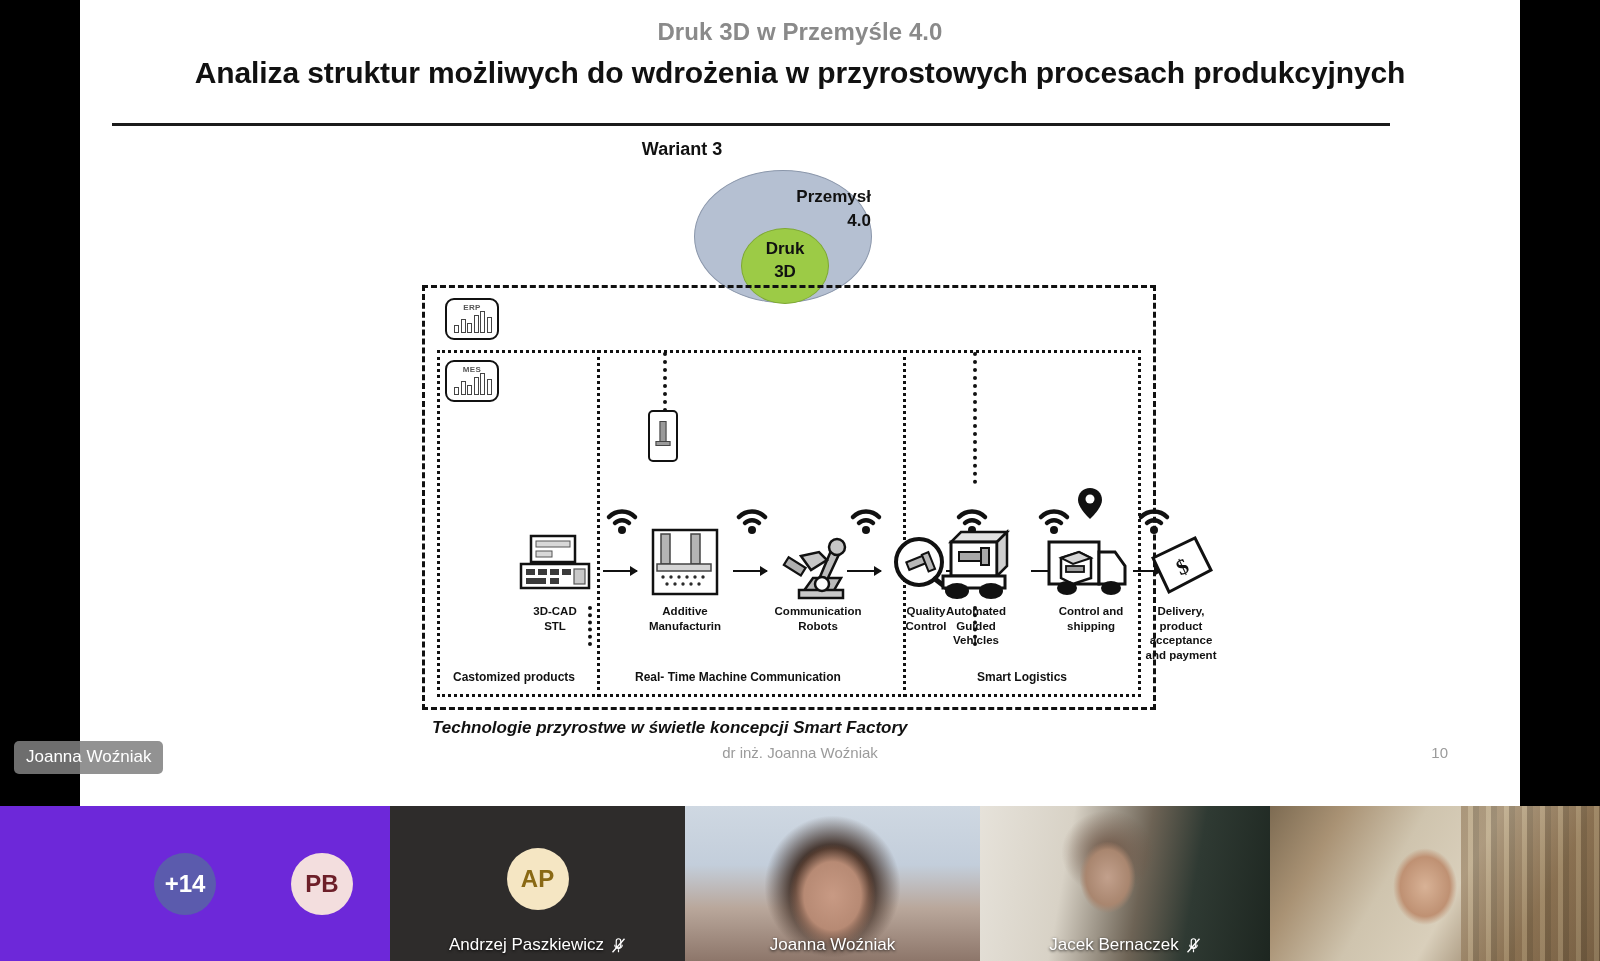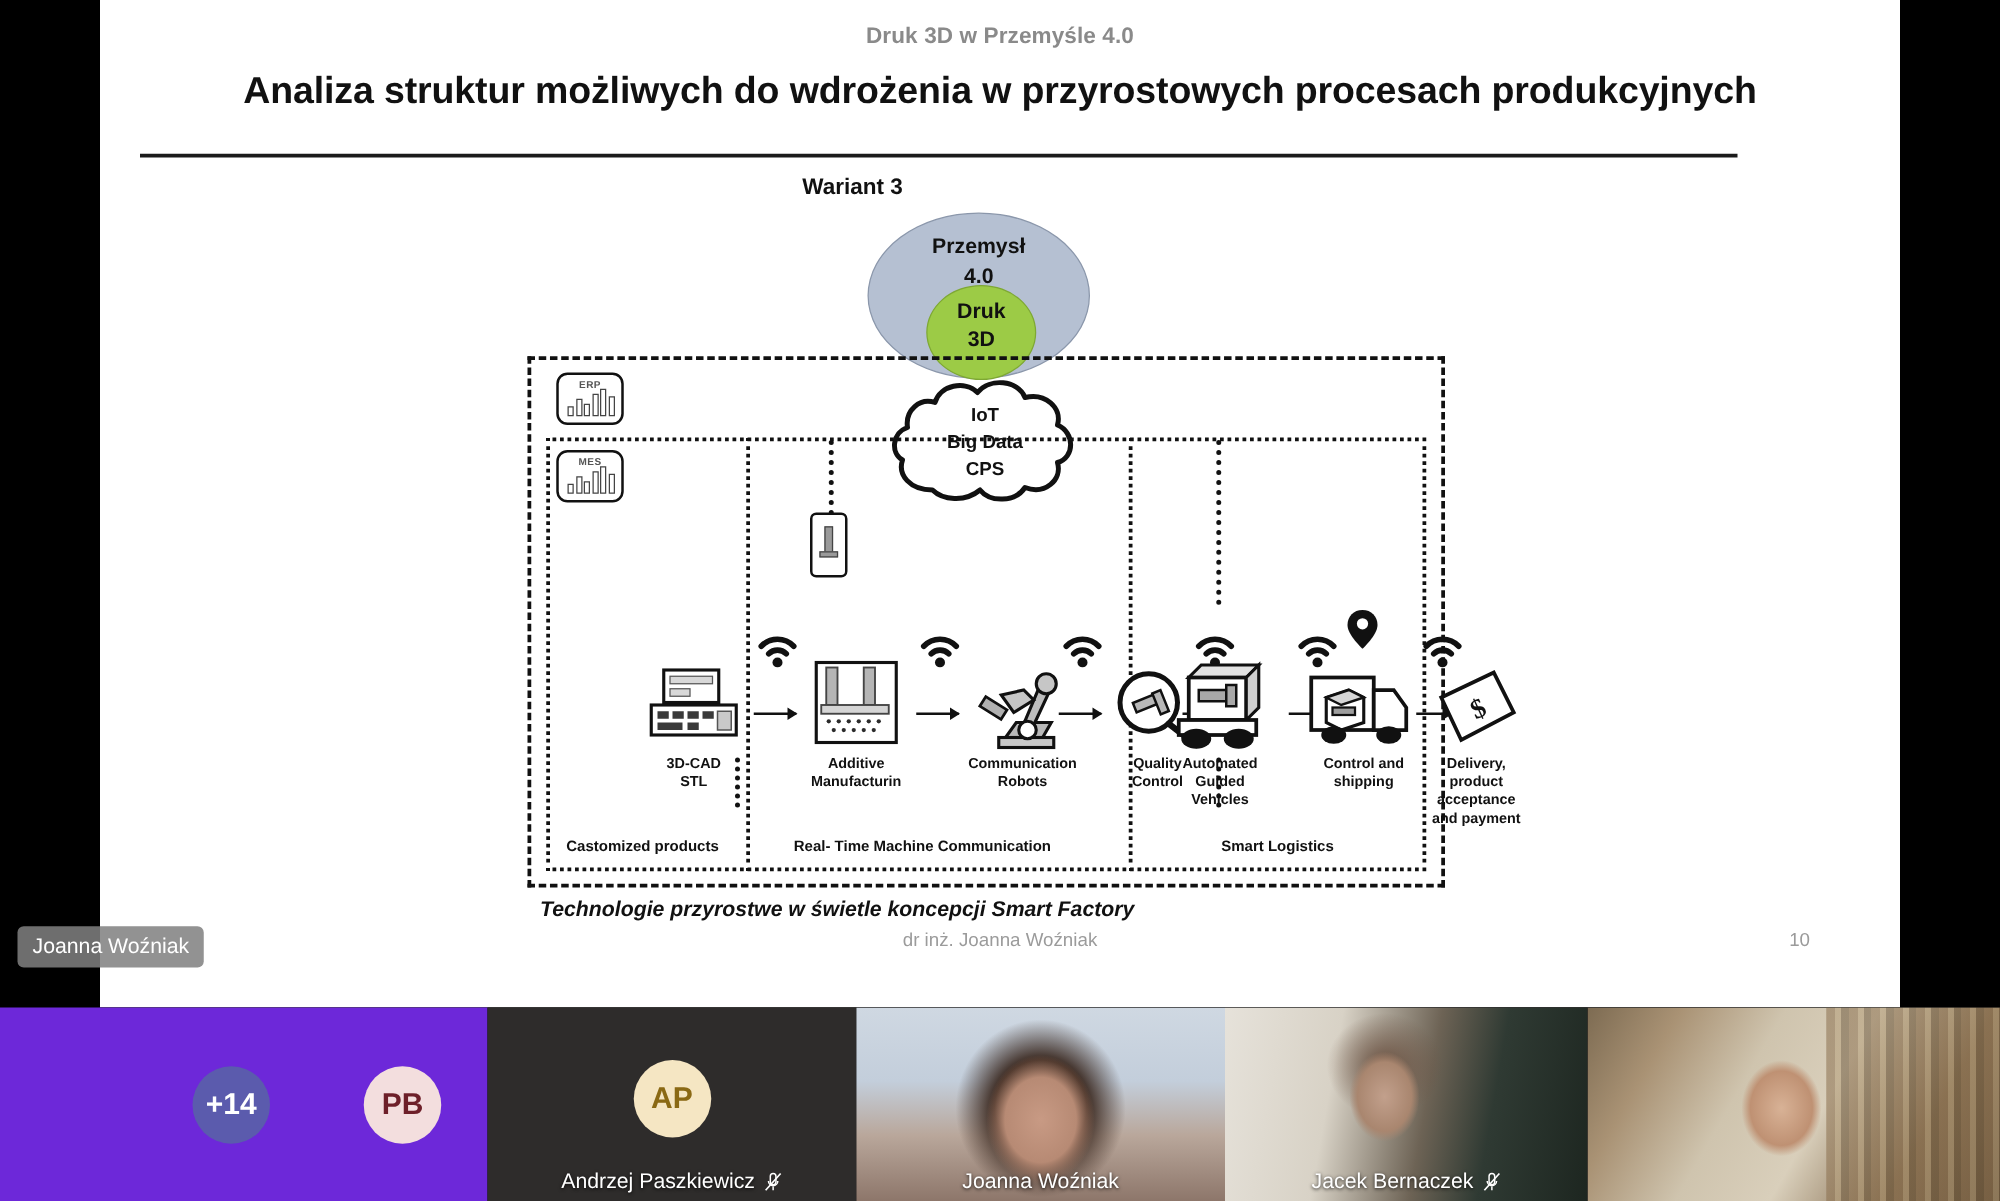--- a/index.html
+++ b/index.html
@@ -11,21 +11,21 @@
   }
   #app { position: relative; width: 1600px; height: 961px; background: #000; }
 
   
   .slide {
     position: absolute; left: 80px; top: 0; width: 1440px; height: 806px;
     background: #fff;
   }
   .slide-header {
     position: absolute; top: 18px; left: 0; width: 100%;
-    text-align: center; font-size: 18px; font-weight: bold;
+    text-align: center; font-size: 24px; font-weight: bold;
     color: #8a8a8a; letter-spacing: .1px;
   }
   .slide-title {
     position: absolute; top: 56px; left: 32px; width: 1376px;
     text-align: center; font-size: 30px; font-weight: bold; color: #111;
     letter-spacing: -.1px; white-space: nowrap;
   }
   .title-rule {
     position: absolute; top: 123px; left: 32px; width: 1278px; height: 3px;
     background: #1b1b1b;
@@ -51,21 +51,21 @@
     text-align: center; font-size: 18px; font-weight: bold; color: #111;
   }
   .ellipse-outer {
     position: absolute; left: 614px; top: 170px;
     width: 178px; height: 133px;
     background: #b5c0d2; border: 1.5px solid #8b97ab;
     border-radius: 50%;
   }
   .ellipse-outer-label {
     position: absolute; top: 14px; left: 0; width: 100%;
-    text-align: center; font-size: 17px; font-weight: bold; color: #111;
+    text-align: right; font-size: 17px; font-weight: bold; color: #111;
     line-height: 1.4;
   }
   .circle-inner {
     position: absolute; left: 46px; top: 57px; width: 88px; height: 76px;
     background: #9cc council; background: #9ccb46; border: 1.5px solid #7ea833;
     border-radius: 50%;
   }
   .circle-inner-label {
     position: absolute; top: 9px; left: 0; width: 100%;
     text-align: center; font-size: 17px; font-weight: bold; color: #111;
@@ -199,33 +199,20 @@
         <div>4.0</div>
       </div>
       <div class="circle-inner">
         <div class="circle-inner-label">
           <div>Druk</div>
           <div>3D</div>
         </div>
       </div>
     </div>
 
-    <div class="cloud-wrap">
-      <svg width="164" height="105" viewBox="0 0 164 105">
-        <path d="M40 92 C22 92 12 80 16 68 C6 62 8 46 20 42 C18 28 30 18 42 22
-                 C46 8 66 4 76 14 C86 2 108 4 114 18 C130 14 144 26 140 40
-                 C154 46 154 66 140 70 C144 84 130 96 114 90
-                 C106 102 86 102 78 92 C66 102 48 100 40 92 Z" fill="#ffffff" stroke="#111111" stroke-width="4" stroke-linejoin="round"></path>
-      </svg>
-      <div class="cloud-label">
-        <div>IoT</div>
-        <div>Big Data</div>
-        <div>CPS</div>
-      </div>
-    </div>
 
     <div class="factory">
 
       <div class="erp-box">
         <div class="box-tag">ERP</div>
         <div class="bars">
           <i style="height:8px"></i>
             <i style="height:14px"></i>
             <i style="height:10px"></i>
             <i style="height:18px"></i>

